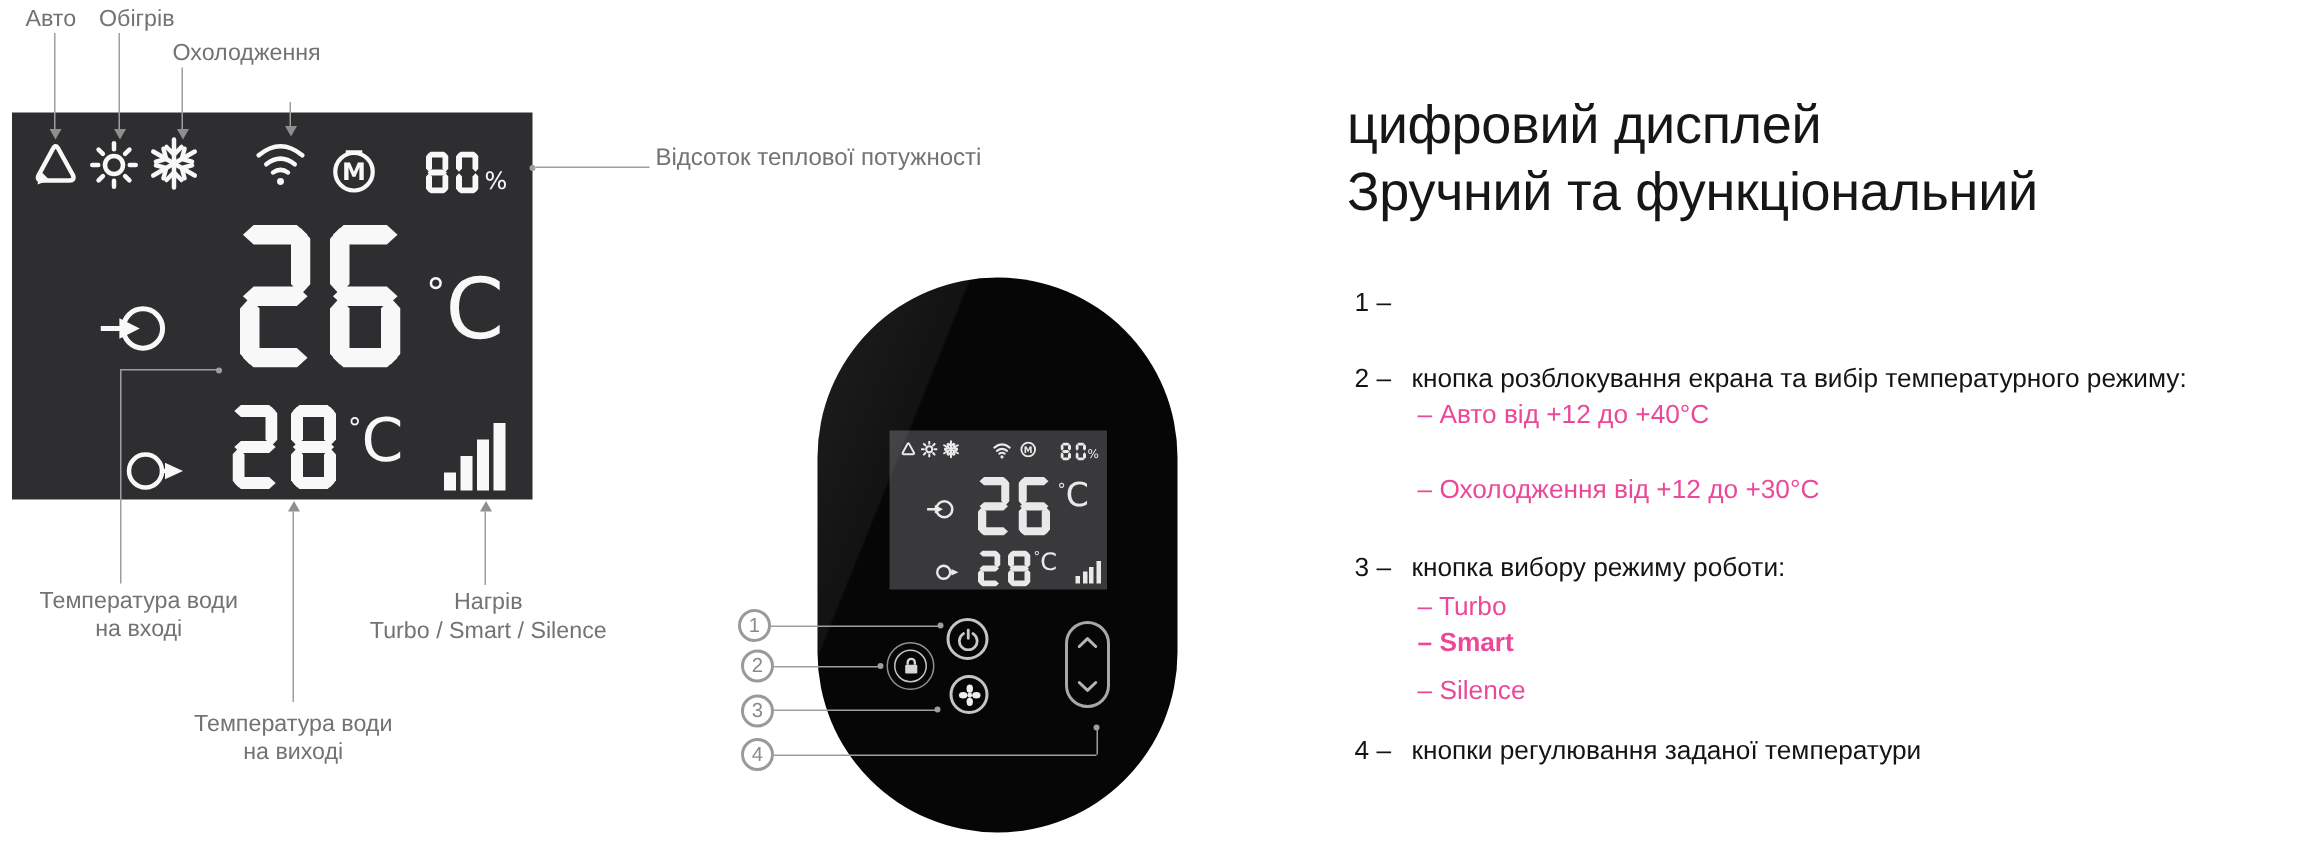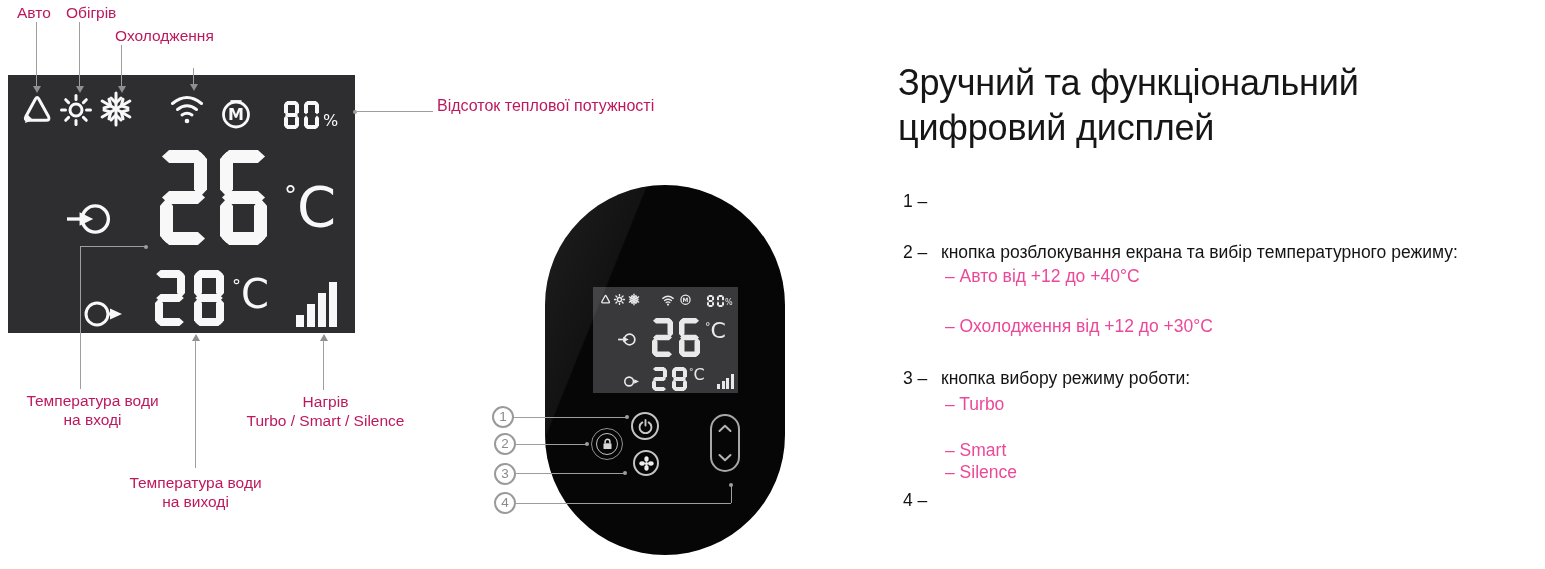--- a/index.html
+++ b/index.html
@@ -2,21 +2,21 @@
 <html><head>
 <meta charset="utf-8">
 <style>
   * { margin:0; padding:0; box-sizing:border-box; }
   html,body { background:#fff; }
   body { font-family:"Liberation Sans", sans-serif; }
   #canvas { position:relative; width:1545px; height:569px; background:#fff; overflow:hidden; }
 
   
   .abs { position:absolute; }
-  .gray-label { color:#be185d; font-size:15.5px; line-height:19px; white-space:nowrap; }
+  .gray-label { color:#737373; font-size:15.5px; line-height:19px; white-space:nowrap; }
   .leader-v { position:absolute; width:1px; background:#9e9e9e; }
   .leader-h { position:absolute; height:1px; background:#9e9e9e; }
   .dot { position:absolute; width:4px; height:4px; border-radius:50%; background:#9e9e9e; }
   .arr-down { position:absolute; width:0; height:0; border-left:4px solid transparent; border-right:4px solid transparent; border-top:7px solid #8f8f8f; }
   .arr-up { position:absolute; width:0; height:0; border-left:4px solid transparent; border-right:4px solid transparent; border-bottom:7px solid #8f8f8f; }
 
   
   #panel { position:absolute; left:8px; top:75px; width:347px; height:258px; background:#2e2e30; z-index:1; }
   .sseg { display:inline-flex; }
   .degc { display:inline-flex; align-items:flex-start; color:#f8f8f8; font-family:"DejaVu Sans", sans-serif; }
@@ -405,32 +405,33 @@
   <div class="callout-dot" style="left:625px; top:414.5px;"></div>
   <div class="callout-line" style="left:516px; top:443.5px; width:71px; height:1px;"></div>
   <div class="callout-dot" style="left:585px; top:441.5px;"></div>
   <div class="callout-line" style="left:516px; top:472.5px; width:109px; height:1px;"></div>
   <div class="callout-dot" style="left:623px; top:470.5px;"></div>
   <div class="callout-line" style="left:516px; top:502.5px; width:215px; height:1px;"></div>
   <div class="callout-line" style="left:730.5px; top:486px; width:1px; height:17px;"></div>
   <div class="callout-dot" style="left:729px; top:483px;"></div>
 
   <div id="right-title">
+    <div>цифровий дисплей</div>
     <div>Зручний та функціональний</div>
-    <div>цифровий дисплей</div>
   </div>
 
   <div class="li-num" style="top:191px;">1 –</div>
 
   <div class="li-num" style="top:242px;">2 –</div>
   <div class="li-text" style="top:242px;">кнопка розблокування екрана та вибір температурного режиму:</div>
   <div class="li-sub" style="top:266px;">– Авто від +12 до +40°C</div>
   <div class="li-sub" style="top:316px;">– Охолодження від +12 до +30°C</div>
 
   <div class="li-num" style="top:368px;">3 –</div>
   <div class="li-text" style="top:368px;">кнопка вибору режиму роботи:</div>
   <div class="li-sub" style="top:394px;">– Turbo</div>
-  <div class="li-sub" style="top:440px;">– Smart</div>
-  <div class="li-sub" style="top:462px;text-align:center;">– Silence</div>
+  <div class="li-sub" style="top:418px;font-weight:bold;">– Smart</div>
+  <div class="li-sub" style="top:450px;text-align:center;">– Silence</div>
 
   <div class="li-num" style="top:490px;">4 –</div>
+  <div class="li-text" style="top:490px;">кнопки регулювання заданої температури</div>
 
 </div>
 
 </body></html>

